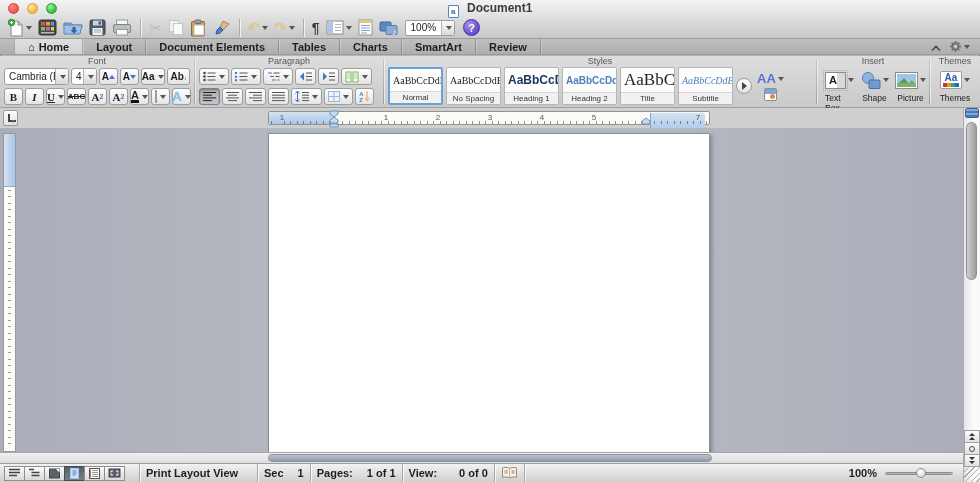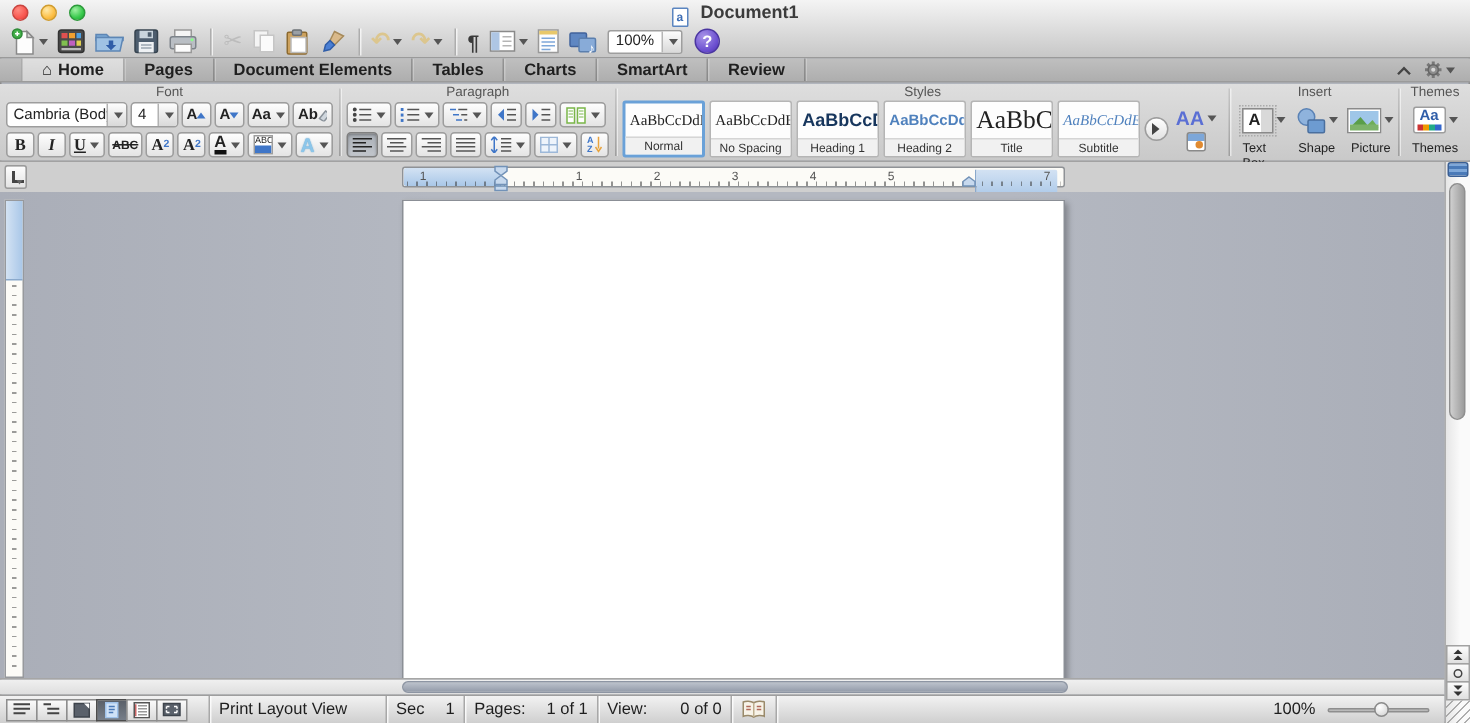--- a/index.html
+++ b/index.html
@@ -126,21 +126,21 @@
   .grip { position:absolute; bottom:0; left:0; right:0; height:15px; background:repeating-linear-gradient(135deg,transparent 0 3px,#9a9a9a 3px 4px); opacity:.8; }
   .hscroll { position:absolute; left:0; right:17px; bottom:19px; height:11px; background:linear-gradient(#f0f0f0,#dedede); border-top:1px solid #a6a6a6; }
   .hthumb { position:absolute; left:268px; width:444px; top:1px; height:8px; border-radius:5px; background:linear-gradient(#bcc2cc,#949caa); border:1px solid #8d95a3; }
 
   
   .statusbar { position:absolute; left:0; right:17px; bottom:0; height:19px; background:linear-gradient(#f2f2f2,#cfcfcf); border-top:1px solid #9e9e9e; display:flex; align-items:center; font-size:11px; color:#1e1e1e; }
   .viewbtns { display:flex; margin:0 8px 0 5px; }
   .vb { width:21px; height:15px; border:1px solid #8e8e8e; margin-left:-1px; background:linear-gradient(#fbfbfb,#dadada); display:flex; align-items:center; justify-content:center; }
   .vb.on { background:linear-gradient(#5a6069,#777e88); border-color:#4c4c4c; }
   .ssep { width:1px; height:19px; background:#a8a8a8; box-shadow:1px 0 0 rgba(255,255,255,.8); margin:0 6px; }
-  .scell { white-space:nowrap; }
+  .scell { white-space:nowrap;font-weight:bold; }
   .scell .lab { margin-right:14px; }
   .spacer { flex:1; }
   .slider { position:relative; width:68px; height:12px; margin:0 10px 0 8px; }
   .strack { position:absolute; left:0; right:0; top:5px; height:3px; border-radius:2px; background:linear-gradient(#9a9a9a,#c9c9c9); border:1px solid #8e8e8e; }
   .sknob { position:absolute; left:45%; top:1px; width:10px; height:10px; border-radius:50%; background:radial-gradient(circle at 35% 30%,#fff,#cfcfcf); border:1px solid #8a8a8a; }
 </style>
 </head>
 <body>
 
 <div class="window">
@@ -268,21 +268,21 @@
           </span>
       </span>
       <span class="helpb">
           <span>?</span>
         </span>
     </div>
   </div>
 
   <div class="tabbar">
     <div class="tab first active"><span class="homeg">⌂</span><span>Home</span></div>
-    <div class="tab"><span>Pages</span></div>
+    <div class="tab"><span>Layout</span></div>
     <div class="tab"><span>Document Elements</span></div>
     <div class="tab"><span>Tables</span></div>
     <div class="tab"><span>Charts</span></div>
     <div class="tab"><span>SmartArt</span></div>
     <div class="tab"><span>Review</span></div>
     <div class="tabbar-right">
       <span><svg width="10" height="7">
             <path d="M1 5.5L5 1.5L9 5.5" fill="none" stroke="#444" stroke-width="1.6"></path>
           </svg></span>
       <span style="display:inline-flex;align-items:center;">
@@ -293,21 +293,21 @@
             <circle cx="6.5" cy="6.5" r="3.4" fill="#8d8d8d" stroke="#666"></circle>
             <circle cx="6.5" cy="6.5" r="1.4" fill="#d6d6d6"></circle>
           </svg>
           <i class="cv"></i>
       </span>
     </div>
   </div>
 
   <div class="ribbon">
 
-    <div class="grp" style="width:226px">
+    <div class="grp" style="width:194px">
       <div class="glab">Font</div>
       <div class="r">
         <span class="combo" style="width:89px">
             <span class="val">Cambria (Body)</span>
             <span class="cb">
               <i class="cv"></i>
             </span>
           </span>
         <span class="combo" style="width:35px">
             <span class="val">4</span>

